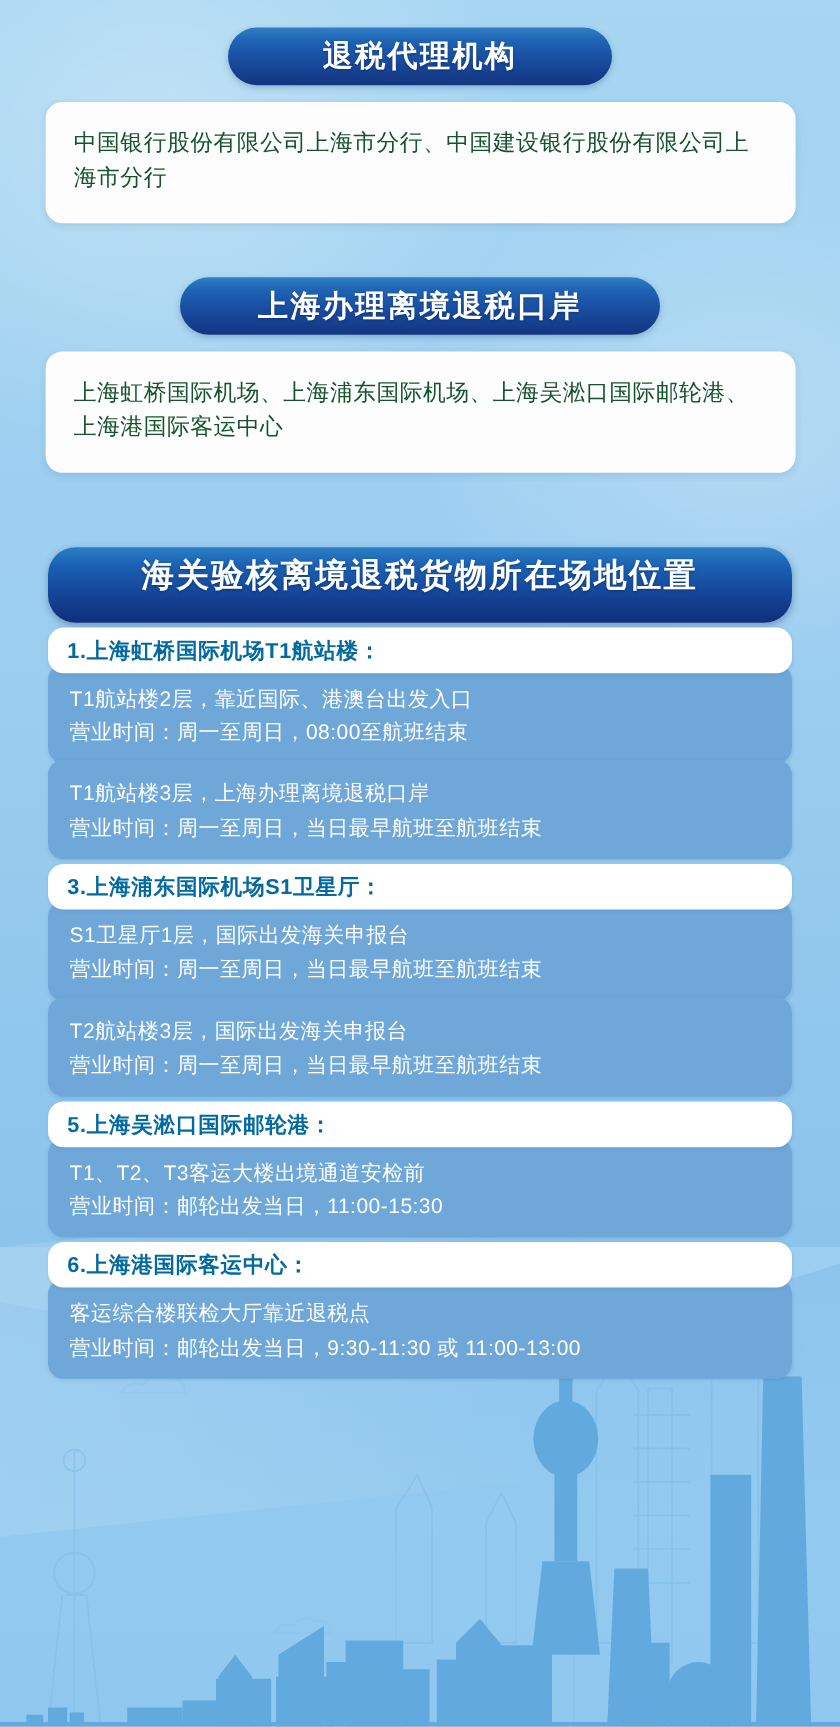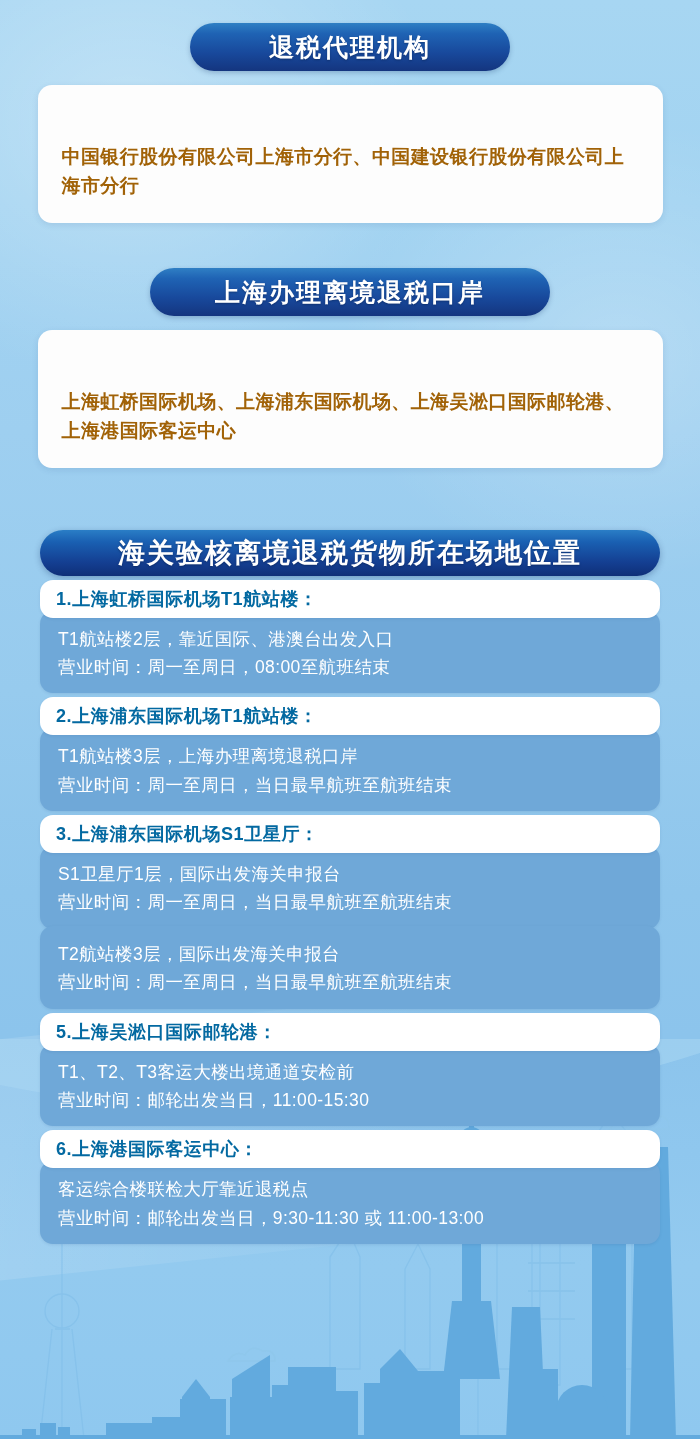--- a/index.html
+++ b/index.html
@@ -109,37 +109,36 @@
   
   .card {
     width: 625px;
     margin: 14px auto 0 auto;
     background: #fdfdfd;
     border-radius: 14px;
     box-shadow: 0 2px 6px rgba(30,70,130,0.12);
     padding: 20px 24px 22px 24px;
   }
   .card p {
-    color: #a16207;
+    color: #14532d;
     font-size: 19px;
     line-height: 1.55;
     letter-spacing: 0.4px;
-    font-weight: 700;
-    margin-top: 37px;
+    font-weight: 400;
   }
 
   
   .section-main {
     width: 620px;
     margin: 62px auto 0 auto;
   }
 
   .main-pill {
     width: 620px;
-    height: 46px;
+    height: 63px;
     line-height: 46px;
     border-radius: 23px;
     text-align: center;
     color: #fff;
     font-weight: bold;
     font-size: 27px;
     letter-spacing: 2px;
     background: linear-gradient(180deg, #2a7ec6 0%, #1a60b2 26%, #143f92 70%, #0f2f78 100%);
     box-shadow: 0 2px 6px rgba(12,40,92,0.3);
     text-shadow: 0 1px 2px rgba(6,28,70,0.5);
@@ -268,21 +267,20 @@
 
       <div class="list-item">
         <div class="item-head">1.上海虹桥国际机场T1航站楼：</div>
         <div class="item-body">
           <div>T1航站楼2层，靠近国际、港澳台出发入口</div>
           <div>营业时间：周一至周日，08:00至航班结束</div>
         </div>
       </div>
 
       <div class="list-item">
-        <div class="item-head">2.上海浦东国际机场T1航站楼：</div>
         <div class="item-body">
           <div>T1航站楼3层，上海办理离境退税口岸</div>
           <div>营业时间：周一至周日，当日最早航班至航班结束</div>
         </div>
       </div>
 
       <div class="list-item">
         <div class="item-head">3.上海浦东国际机场S1卫星厅：</div>
         <div class="item-body">
           <div>S1卫星厅1层，国际出发海关申报台</div>

